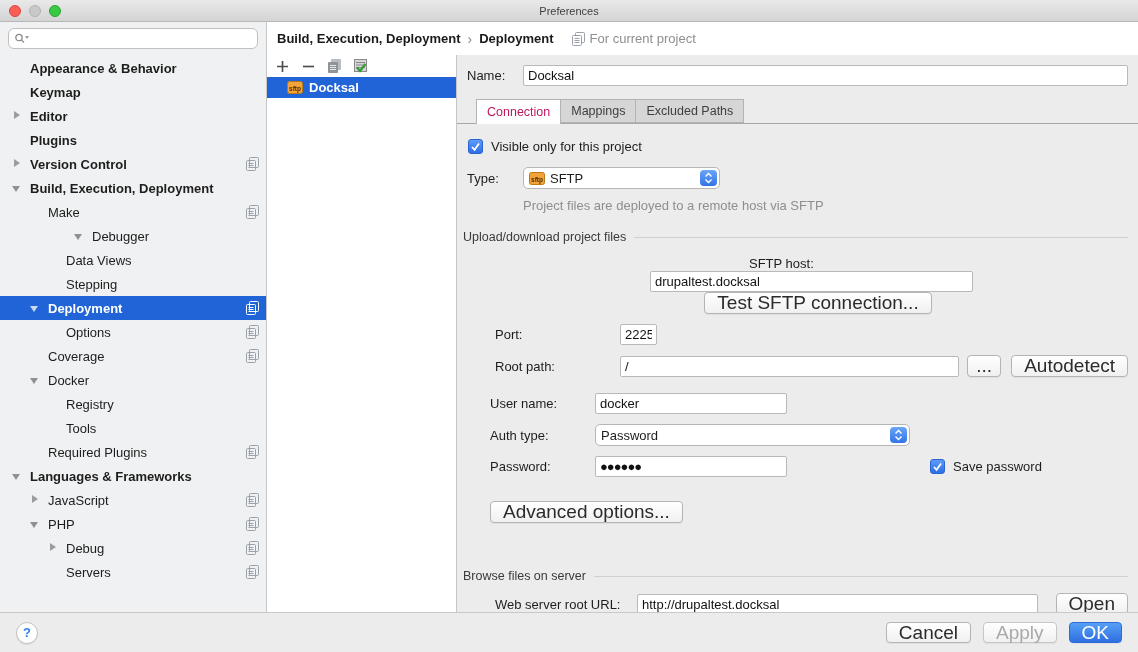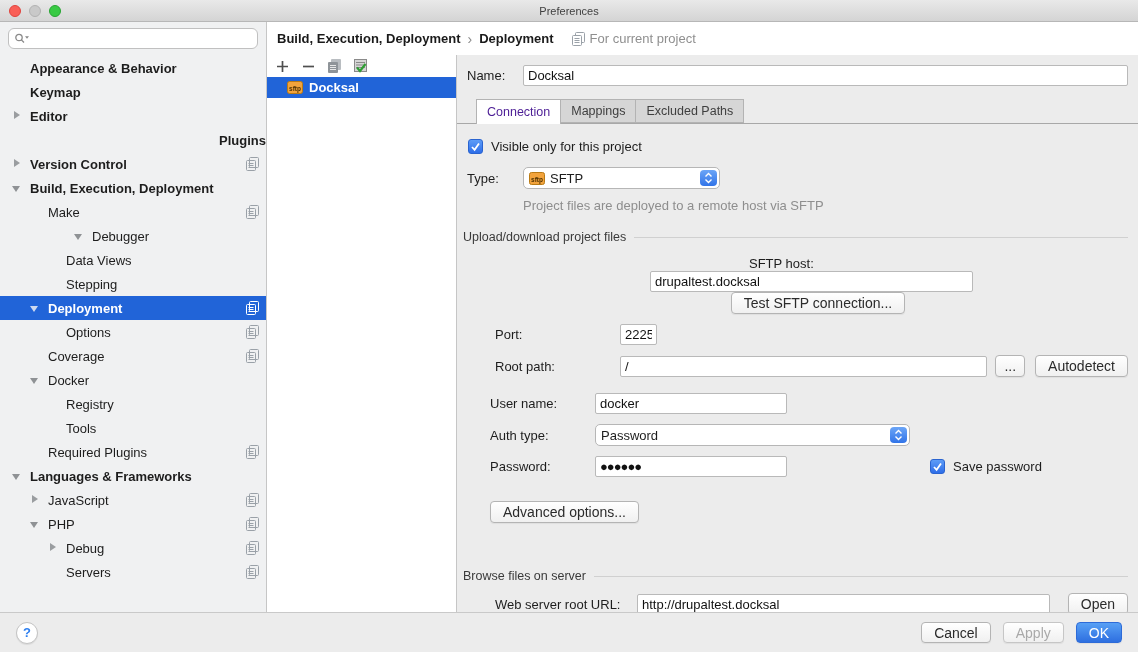--- a/index.html
+++ b/index.html
@@ -75,21 +75,21 @@
   .name-row input { flex:1; }
   
   .tabstrip { height:25px; margin-top:13px; position:relative; padding-left:9px; display:flex; align-items:flex-start; }
   .tabstrip::after { content:''; position:absolute; left:-10px; right:-10px; bottom:0; height:1px; background:#a8a8a8; }
   .tab {
     height:24px; display:inline-flex; align-items:center; padding:0 10px;
     font-size:12.5px; color:#3e3e3e; background:#d6d6d6;
     border:1px solid #b3b3b3; margin-left:-1px; position:relative; z-index:1;
   }
   .tab:first-child { margin-left:0; }
-  .tab.active { background:#fff; height:25px; border-bottom:none; z-index:2; color:#4c1d95; }
+  .tab.active { background:#fff; height:25px; border-bottom:none; z-index:2; color:#be185d; }
   
   .checkbox {
     width:15px; height:15px; border-radius:3px; flex:none;
     background:linear-gradient(#5d9cf7,#2e6ee8); border:1px solid #2a64d0;
     display:flex; align-items:center; justify-content:center;
   }
   .check-row { margin-top:15px; gap:8px; padding-left:1px; }
   
   .type-row { margin-top:13px; }
   .type-row .flabel { width:56px; }
@@ -123,21 +123,21 @@
   .in-host { width:323px; }
   .in-port { width:37px; }
   .in-root { width:368px; }
   .in-user, .in-pass { width:192px; }
   .in-web { width:418px; }
   .in-pass { font-size:11px; letter-spacing:-1px; font-weight:bold; }
   
   .btn {
     height:22px; display:inline-flex; align-items:center; justify-content:center;
     background:linear-gradient(#ffffff,#f0f0f0); border:1px solid #b4b4b4; border-radius:4px;
-    font-family:inherit; font-size:14px; color:#2b2b2b; padding:0 12px;
+    font-family:inherit; font-size:19px; color:#2b2b2b; padding:0 12px;
     box-shadow:0 1px 1px rgba(0,0,0,.06); cursor:default; white-space:nowrap;
   }
   .btn-test { margin-left:13px; }
   .btn-dots { margin-left:8px; padding:0 8px; }
   .btn-auto { margin-left:10px; }
   .btn-open { margin-left:18px; }
   .save-pass { margin-left:143px; display:flex; align-items:center; gap:8px; }
   .row-adv { margin-top:24px; padding-left:23px; }
   
   .footer {
@@ -191,21 +191,21 @@
             <span class="tree-label bold">Appearance &amp; Behavior</span>
           </div>
           <div class="tree-row" style="padding-left: 10px;">
             <span class="arrow"></span>
             <span class="tree-label bold">Keymap</span>
           </div>
           <div class="tree-row" style="padding-left: 10px;">
             <span class="arrow right"></span>
             <span class="tree-label bold">Editor</span>
           </div>
-          <div class="tree-row" style="padding-left: 10px; justify-content: space-between;">
+          <div class="tree-row" style="padding-left: 10px;">
             <span class="arrow"></span>
             <span class="tree-label bold">Plugins</span>
           </div>
           <div class="tree-row" style="padding-left: 10px;">
             <span class="arrow right"></span>
             <span class="tree-label bold">Version Control</span>
             <span class="badge">
               <svg width="13" height="14" viewBox="0 0 13 14">
                 <rect x="3.5" y="0.5" width="9" height="10" rx="1" fill="none" stroke="currentColor"></rect>
                 <rect x="0.5" y="3.5" width="9" height="10" rx="1" fill="none" stroke="currentColor"></rect>

